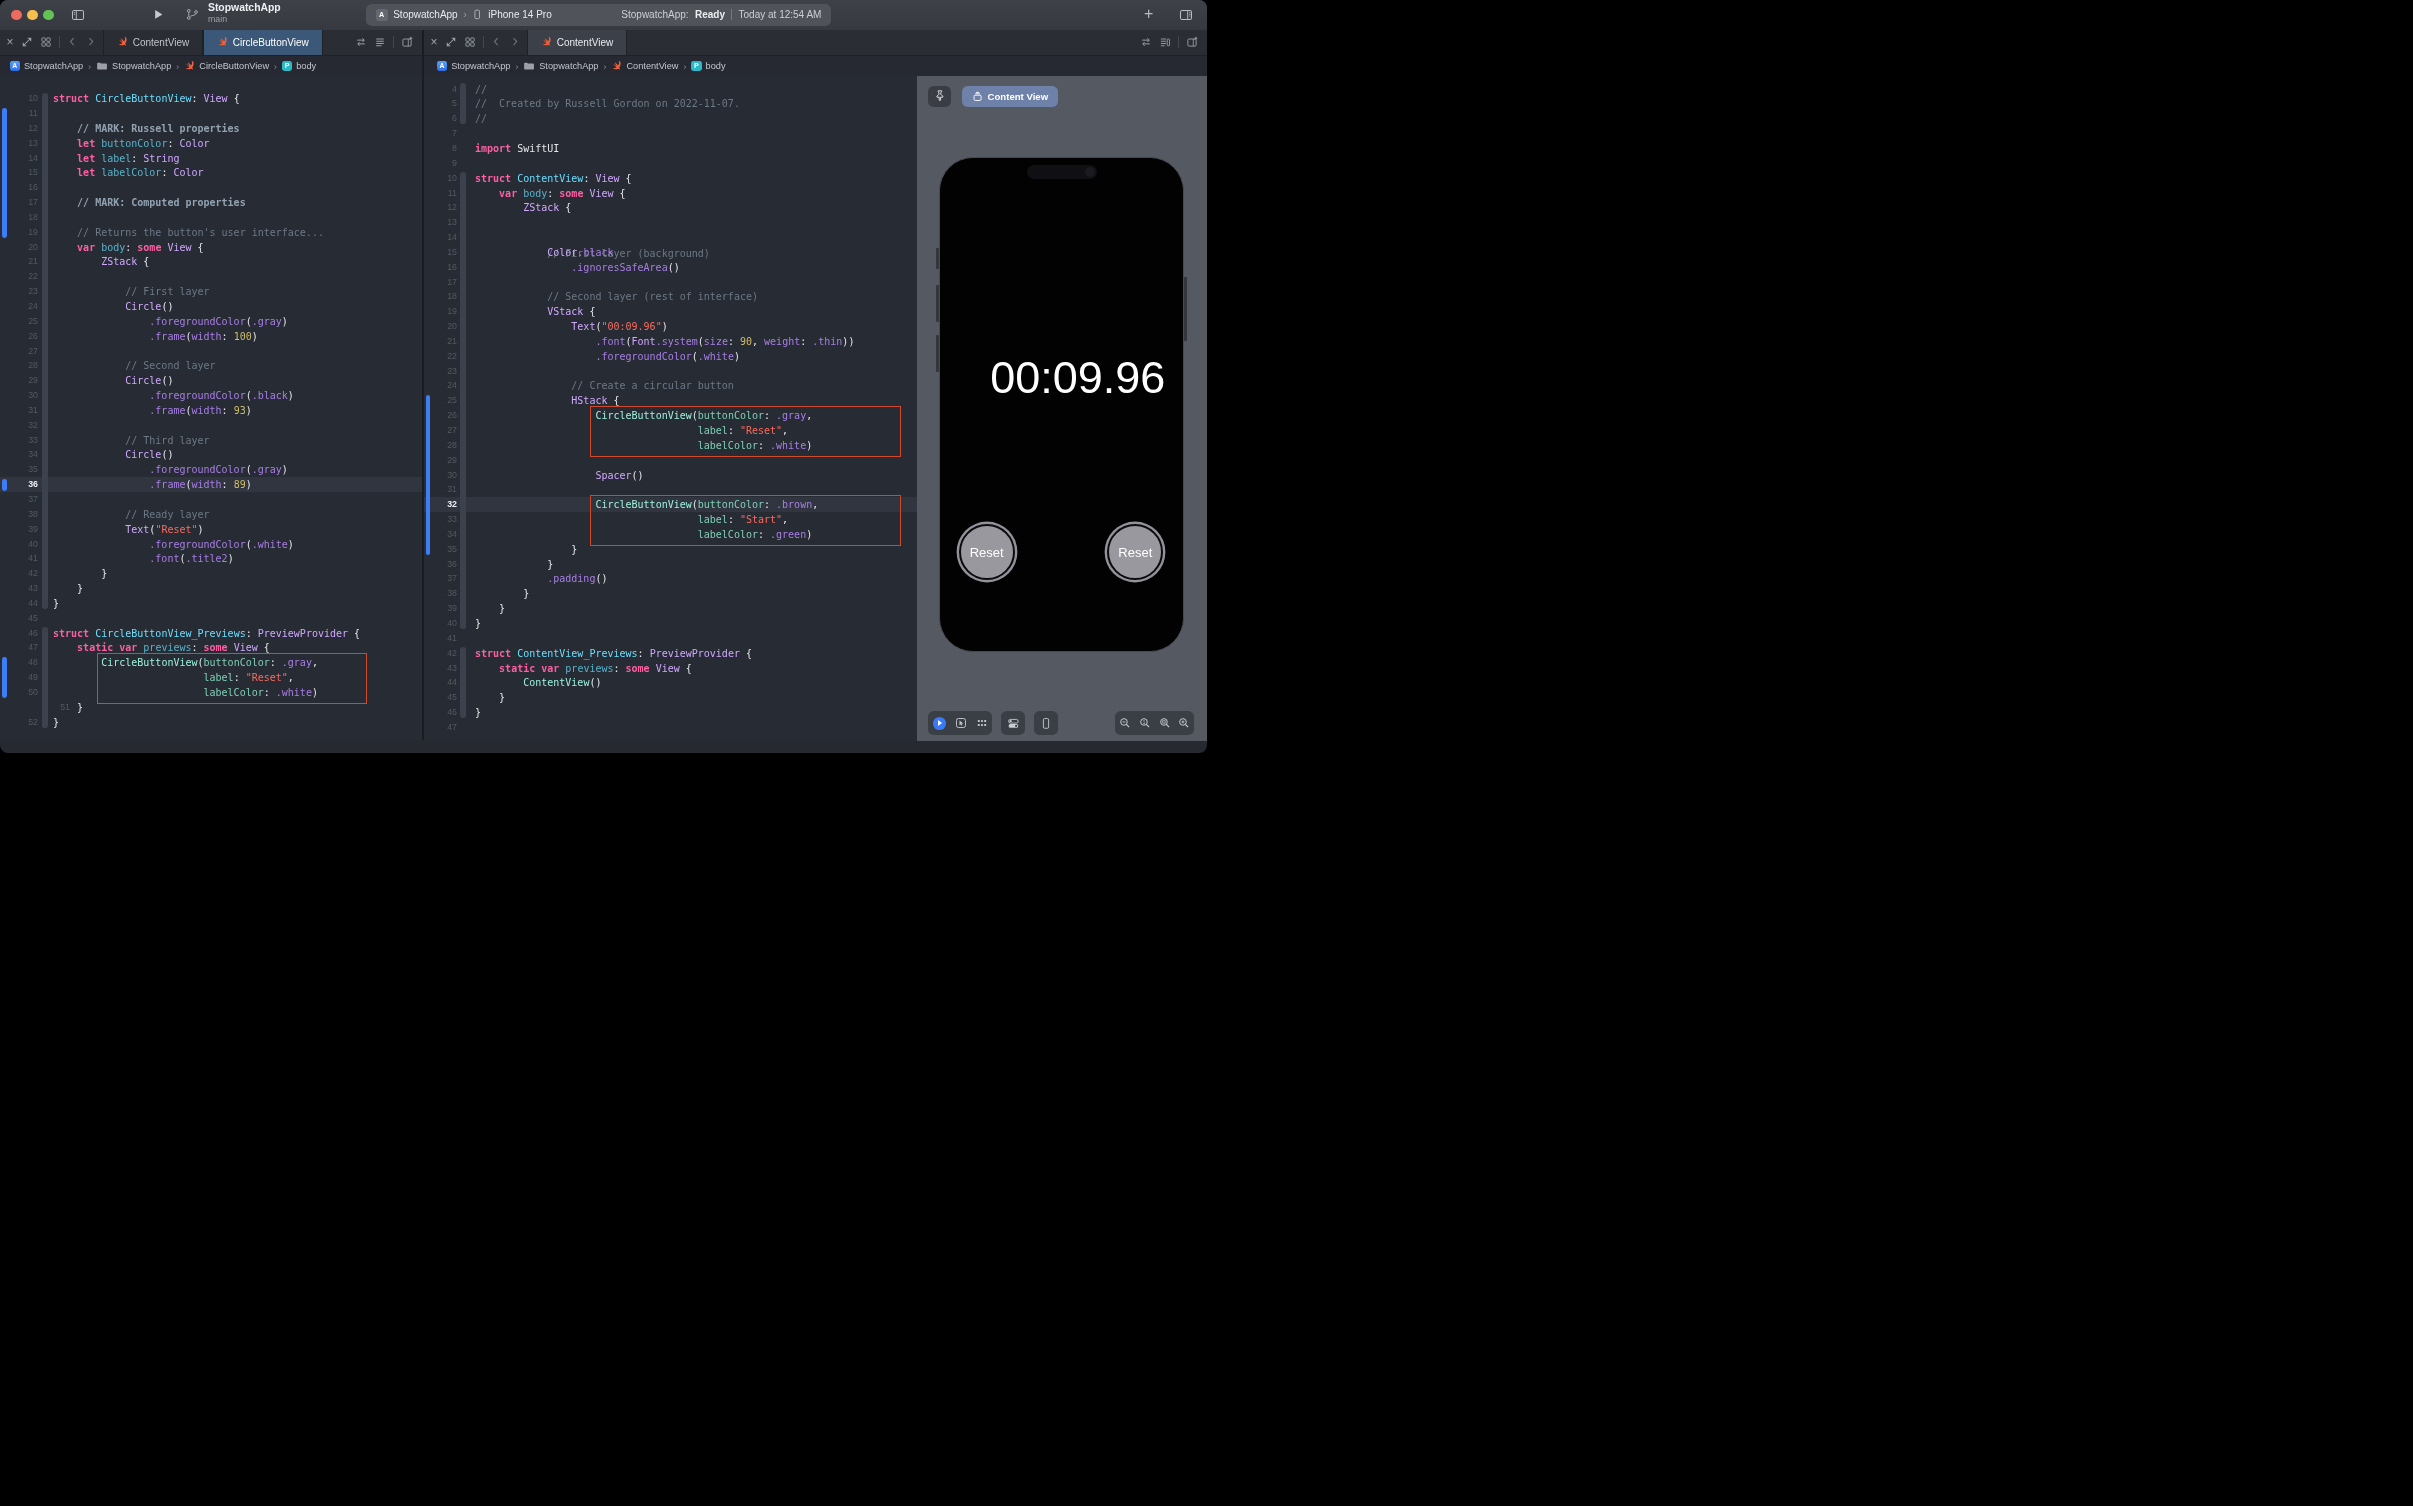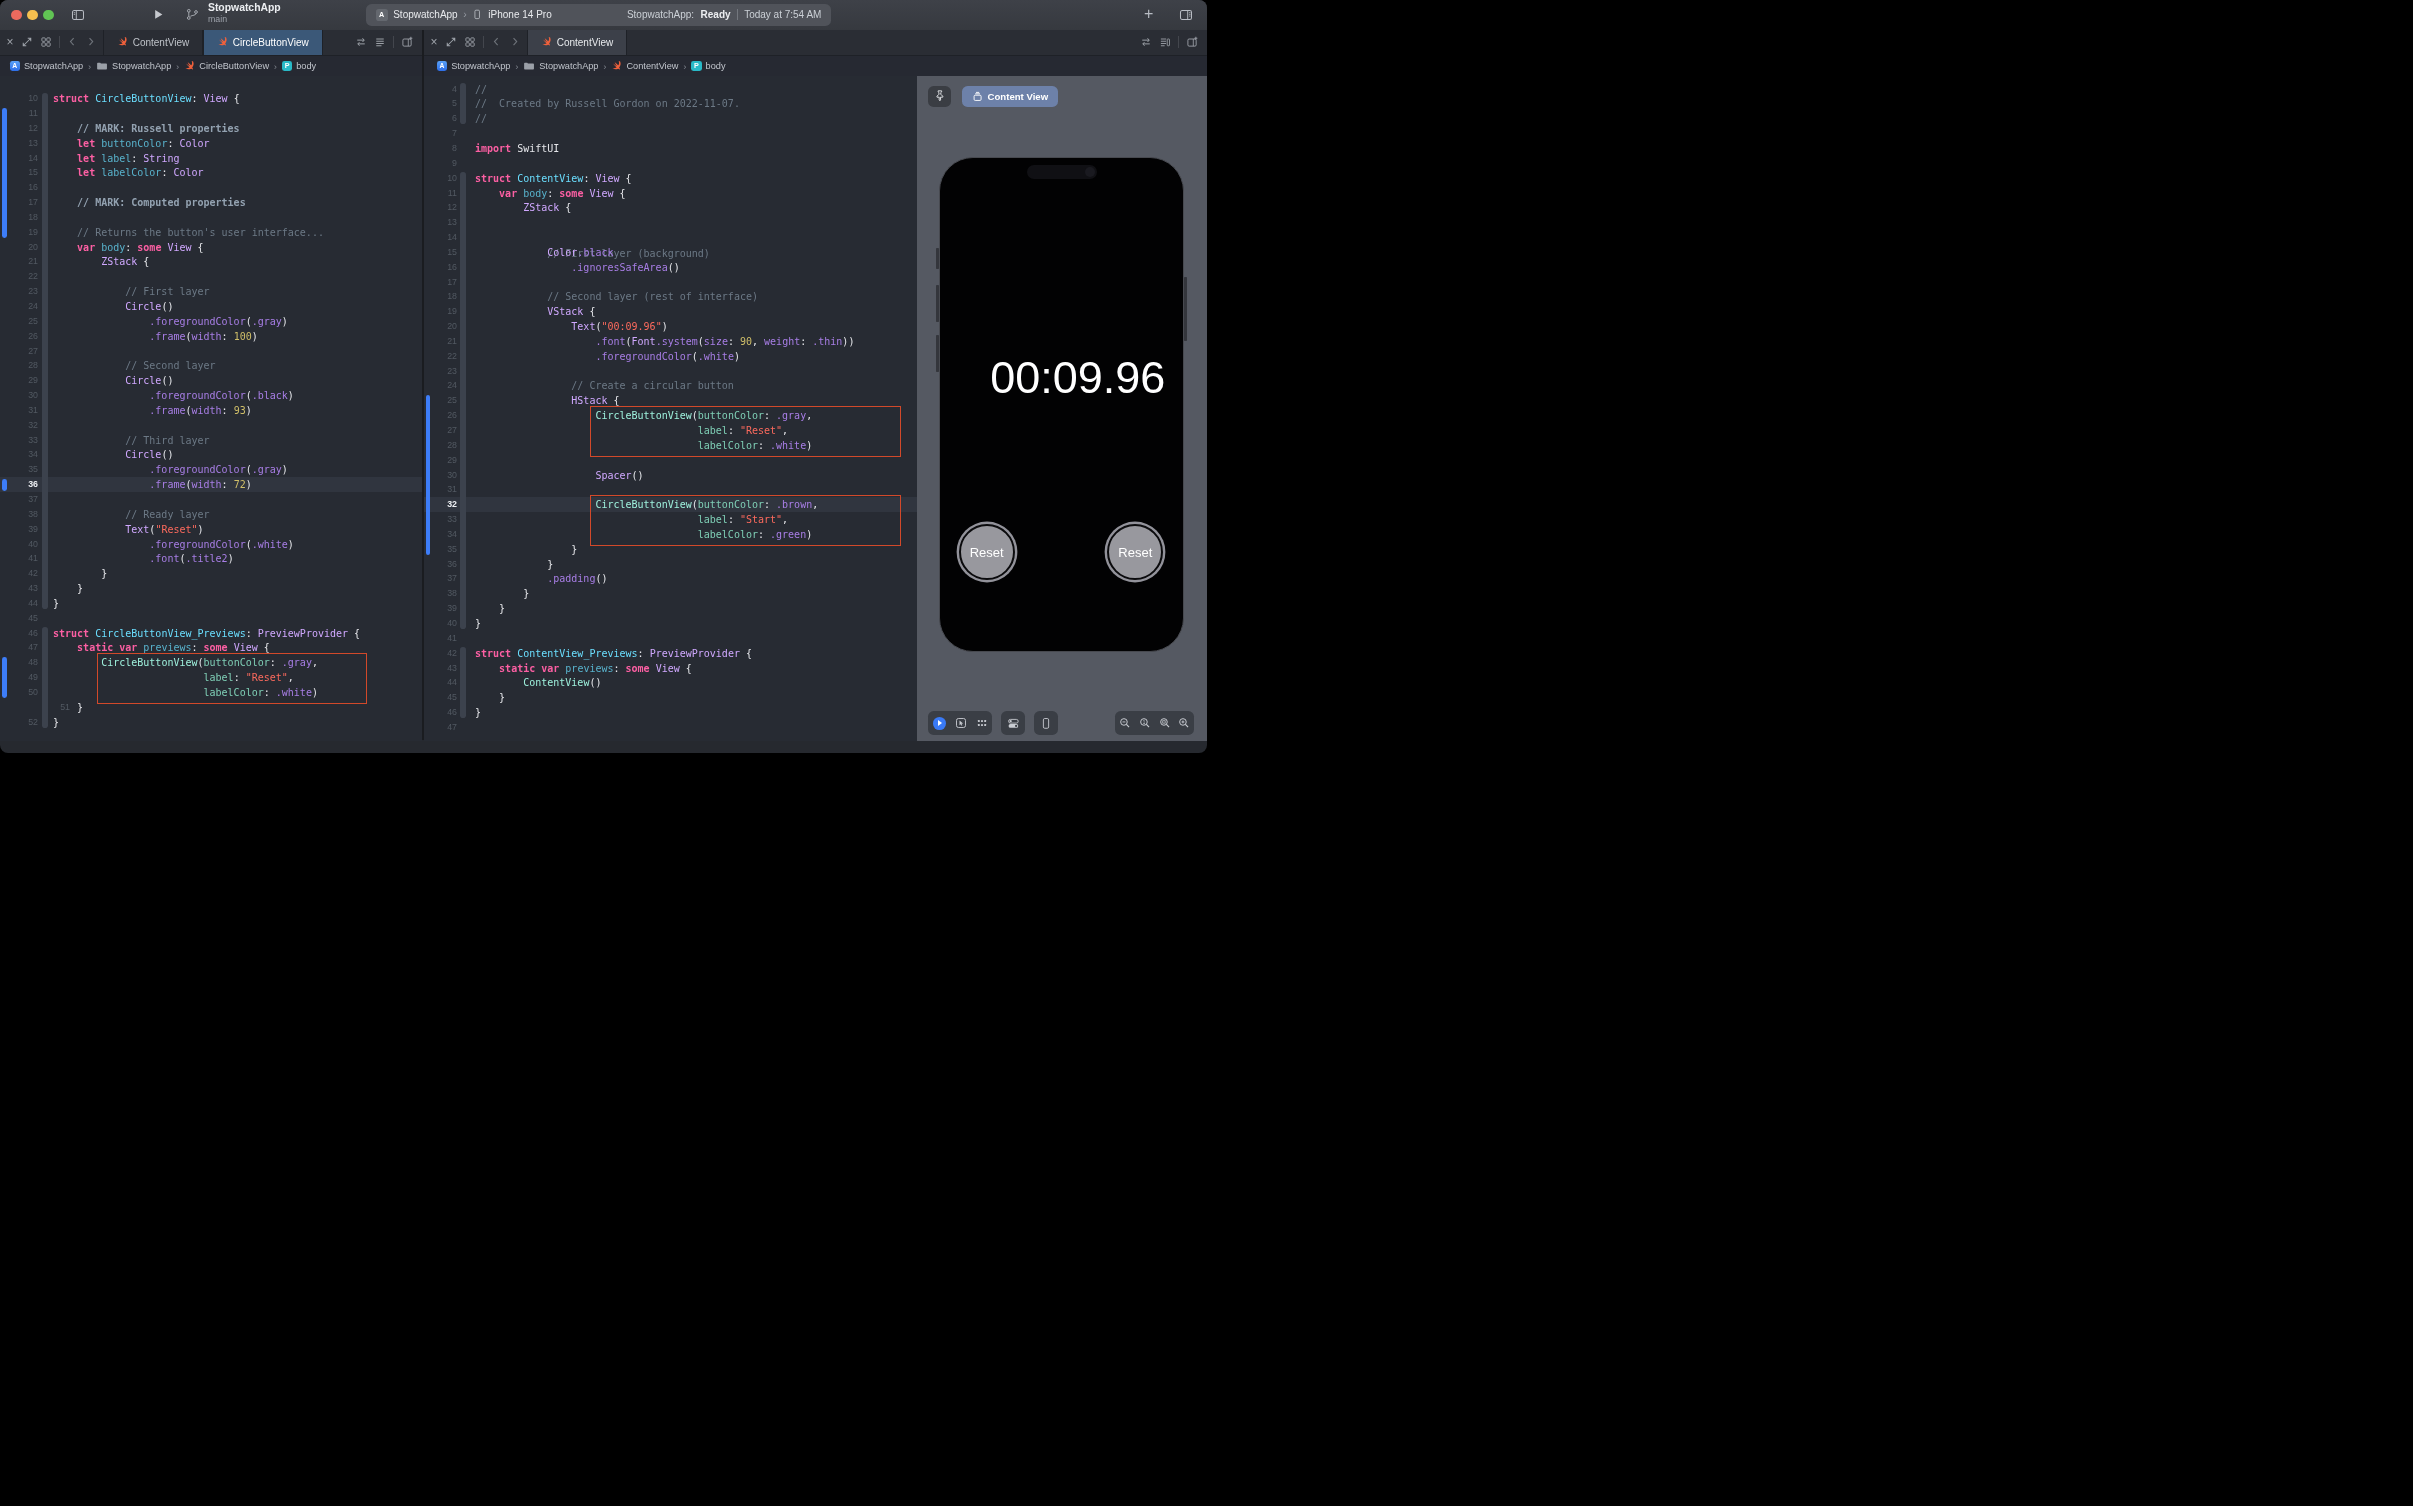--- a/index.html
+++ b/index.html
@@ -235,21 +235,21 @@
       <span style="color:#C2C6CC">
           <svg class="ic" width="10.4" height="12.8" viewBox="0 0 16 16">
             <use href="#d-phone"></use>
           </svg>
         </span>
       <span>iPhone 14 Pro</span>
       <div class="cap-right">
         <span>StopwatchApp:</span>
         <b>Ready</b>
         <span class="cap-sep"></span>
-        <span>Today at 7:54 AM</span>
+        <span>Today at 12:54 AM</span>
       </div>
     </div>
     <span class="tb-icon" style="left:1144px;top:4.8px;font-size:16px">+</span>
     <span class="tb-icon" style="left:1178px;top:8px">
         <svg class="ic" width="16" height="13.6" viewBox="0 0 16 16">
           <use href="#d-panelr"></use>
         </svg>
       </span>
   </div>
 
@@ -469,21 +469,21 @@
       <div class="codeline" style="left: 53px; top: 327px;"><span class="tok-pl">                </span><span class="tok-mb">.frame</span><span class="tok-pl">(</span><span class="tok-mb">width</span><span class="tok-pl">: </span><span class="tok-nm">93</span><span class="tok-pl">)</span></div>
       <div class="gnum" style="left: 0px; width: 38px; top: 342px;">32</div>
       <div class="codeline" style="left: 53px; top: 342px;"></div>
       <div class="gnum" style="left: 0px; width: 38px; top: 357px;">33</div>
       <div class="codeline" style="left: 53px; top: 357px;"><span class="tok-cm">            // Third layer</span></div>
       <div class="gnum" style="left: 0px; width: 38px; top: 371px;">34</div>
       <div class="codeline" style="left: 53px; top: 371px;"><span class="tok-pl">            </span><span class="tok-ts">Circle</span><span class="tok-pl">()</span></div>
       <div class="gnum" style="left: 0px; width: 38px; top: 386px;">35</div>
       <div class="codeline" style="left: 53px; top: 386px;"><span class="tok-pl">                </span><span class="tok-mb">.foregroundColor</span><span class="tok-pl">(</span><span class="tok-mb">.gray</span><span class="tok-pl">)</span></div>
       <div class="gnum cur" style="left: 0px; width: 38px; top: 401px;">36</div>
-      <div class="codeline" style="left: 53px; top: 401px;"><span class="tok-pl">                </span><span class="tok-mb">.frame</span><span class="tok-pl">(</span><span class="tok-mb">width</span><span class="tok-pl">: </span><span class="tok-nm">72</span><span class="tok-pl">)</span></div>
+      <div class="codeline" style="left: 53px; top: 401px;"><span class="tok-pl">                </span><span class="tok-mb">.frame</span><span class="tok-pl">(</span><span class="tok-mb">width</span><span class="tok-pl">: </span><span class="tok-nm">89</span><span class="tok-pl">)</span></div>
       <div class="gnum" style="left: 0px; width: 38px; top: 416px;">37</div>
       <div class="codeline" style="left: 53px; top: 416px;"></div>
       <div class="gnum" style="left: 0px; width: 38px; top: 431px;">38</div>
       <div class="codeline" style="left: 53px; top: 431px;"><span class="tok-cm">            // Ready layer</span></div>
       <div class="gnum" style="left: 0px; width: 38px; top: 446px;">39</div>
       <div class="codeline" style="left: 53px; top: 446px;"><span class="tok-pl">            </span><span class="tok-ts">Text</span><span class="tok-pl">(</span><span class="tok-st">"Reset"</span><span class="tok-pl">)</span></div>
       <div class="gnum" style="left: 0px; width: 38px; top: 461px;">40</div>
       <div class="codeline" style="left: 53px; top: 461px;"><span class="tok-pl">                </span><span class="tok-mb">.foregroundColor</span><span class="tok-pl">(</span><span class="tok-mb">.white</span><span class="tok-pl">)</span></div>
       <div class="gnum" style="left: 0px; width: 38px; top: 475px;">41</div>
       <div class="codeline" style="left: 53px; top: 475px;"><span class="tok-pl">                </span><span class="tok-mb">.font</span><span class="tok-pl">(</span><span class="tok-mb">.title2</span><span class="tok-pl">)</span></div>

